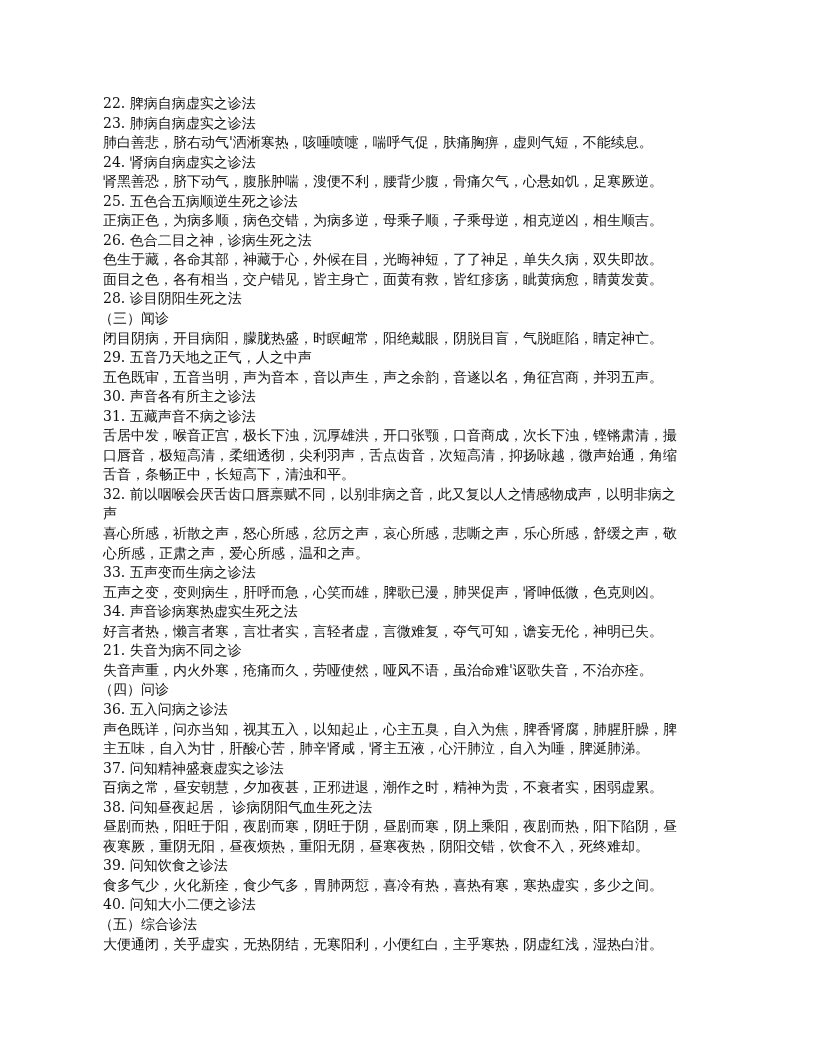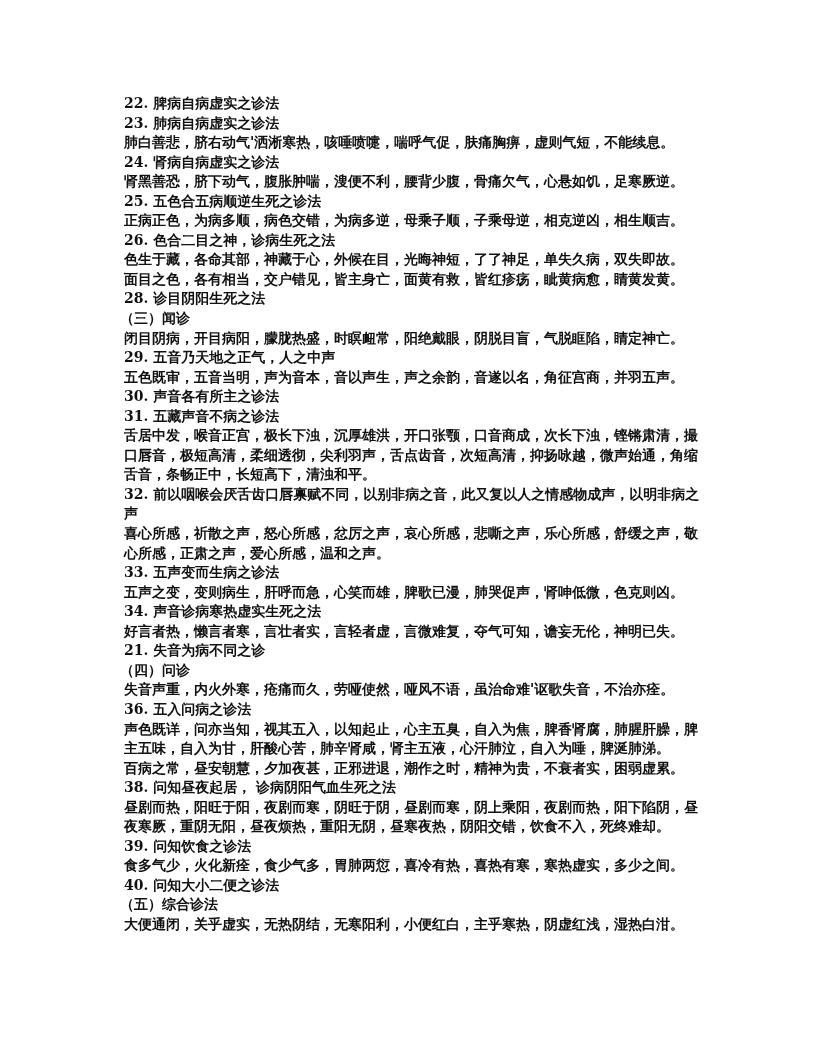--- a/index.html
+++ b/index.html
@@ -1,26 +1,25 @@
 <!DOCTYPE html>
 <html><head>
 <meta charset="utf-8">
 <style>
   html, body { margin: 0; padding: 0; background: #ffffff; }
   body { width: 816px; height: 1056px; position: relative; overflow: hidden; }
   .page {
     position: absolute;
-    left: 124px;
+    left: 103px;
     top: 94px;
     width: 580px;
     font-family: "DejaVu Serif", "Liberation Serif", serif;
     font-size: 14px;
     line-height: 19.55px;
     color: #111111;
-    font-weight: bold;
   }
   .line { white-space: normal; word-break: break-all; margin: 0; }
   .heading { }
   .section { margin-left: -4px; }
 </style>
 </head>
 <body>
 
 <div class="page" id="page">
     <p class="line heading">22. 脾病自病虚实之诊法</p>
@@ -41,24 +40,25 @@
     <p class="line heading">30. 声音各有所主之诊法</p>
     <p class="line heading">31. 五藏声音不病之诊法</p>
     <p class="line body">舌居中发，喉音正宫，极长下浊，沉厚雄洪，开口张颚，口音商成，次长下浊，铿锵肃清，撮口唇音，极短高清，柔细透彻，尖利羽声，舌点齿音，次短高清，抑扬咏越，微声始通，角缩舌音，条畅正中，长短高下，清浊和平。</p>
     <p class="line heading">32. 前以咽喉会厌舌齿口唇禀赋不同，以别非病之音，此又复以人之情感物成声，以明非病之声</p>
     <p class="line body">喜心所感，祈散之声，怒心所感，忿厉之声，哀心所感，悲嘶之声，乐心所感，舒缓之声，敬心所感，正肃之声，爱心所感，温和之声。</p>
     <p class="line heading">33. 五声变而生病之诊法</p>
     <p class="line body">五声之变，变则病生，肝呼而急，心笑而雄，脾歌已漫，肺哭促声，肾呻低微，色克则凶。</p>
     <p class="line heading">34. 声音诊病寒热虚实生死之法</p>
     <p class="line body">好言者热，懒言者寒，言壮者实，言轻者虚，言微难复，夺气可知，谵妄无伦，神明已失。</p>
     <p class="line heading">21. 失音为病不同之诊</p>
+    <p class="line body">失音声重，内火外寒，疮痛而久，劳哑使然，哑风不语，虽治命难'讴歌失音，不治亦痊。</p>
     <p class="line section">（四）问诊</p>
-    <p class="line body">失音声重，内火外寒，疮痛而久，劳哑使然，哑风不语，虽治命难'讴歌失音，不治亦痊。</p>
     <p class="line heading">36. 五入问病之诊法</p>
     <p class="line body">声色既详，问亦当知，视其五入，以知起止，心主五臭，自入为焦，脾香肾腐，肺腥肝臊，脾主五味，自入为甘，肝酸心苦，肺辛肾咸，肾主五液，心汗肺泣，自入为唾，脾涎肺涕。</p>
+    <p class="line heading">37. 问知精神盛衰虚实之诊法</p>
     <p class="line body">百病之常，昼安朝慧，夕加夜甚，正邪进退，潮作之时，精神为贵，不衰者实，困弱虚累。</p>
     <p class="line heading">38. 问知昼夜起居， 诊病阴阳气血生死之法</p>
     <p class="line body">昼剧而热，阳旺于阳，夜剧而寒，阴旺于阴，昼剧而寒，阴上乘阳，夜剧而热，阳下陷阴，昼夜寒厥，重阴无阳，昼夜烦热，重阳无阴，昼寒夜热，阴阳交错，饮食不入，死终难却。</p>
     <p class="line heading">39. 问知饮食之诊法</p>
     <p class="line body">食多气少，火化新痊，食少气多，胃肺两愆，喜冷有热，喜热有寒，寒热虚实，多少之间。</p>
     <p class="line heading">40. 问知大小二便之诊法</p>
     <p class="line section">（五）综合诊法</p>
     <p class="line body">大便通闭，关乎虚实，无热阴结，无寒阳利，小便红白，主乎寒热，阴虚红浅，湿热白泔。</p>
   </div>
 

